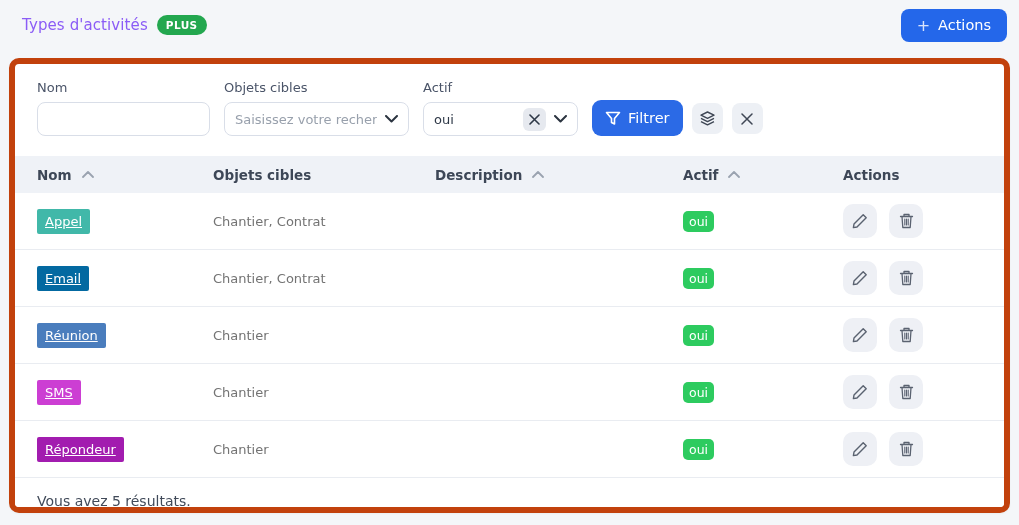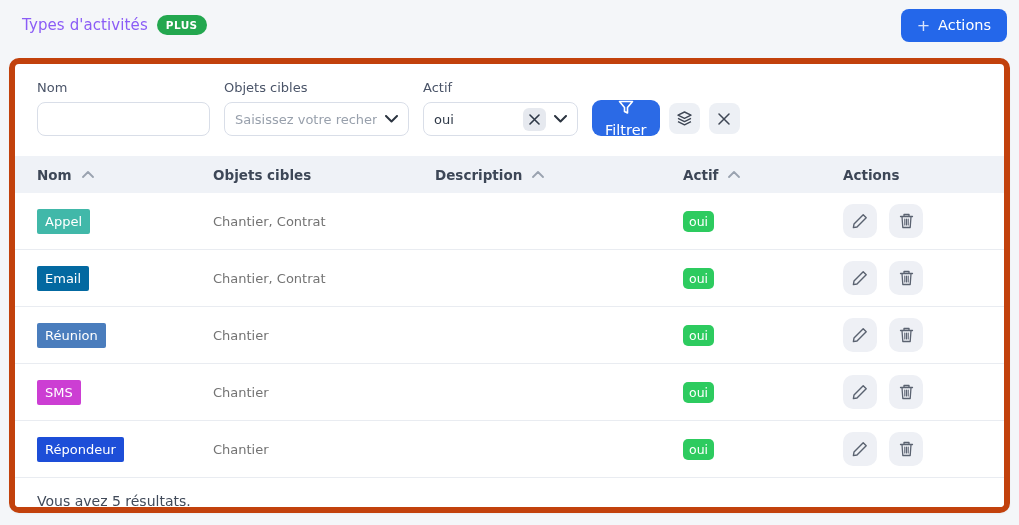--- a/index.html
+++ b/index.html
@@ -54,21 +54,21 @@
   .clear-chip {
     width:23px; height:23px; border-radius:6px; background:#e6e9ef;
     display:flex; align-items:center; justify-content:center; cursor:pointer;
     color:#2e3847; font-size:15px; border:none; font-family:inherit;
   }
   .chev { flex:none; display:flex; }
   .filter-actions { display:flex; align-items:flex-end; gap:9px; padding-bottom:0; }
   .filter-btn {
     background:#2b6ae6; color:#fff; border:none; border-radius:9px;
     height:36px; padding:0 13px; font-size:14.5px; cursor:pointer;
-    display:flex; align-items:center; gap:7px; font-family:inherit;flex-direction:column;
+    display:flex; align-items:center; gap:7px; font-family:inherit;
   }
   .tool-btn {
     width:31px; height:31px; border:none; border-radius:8px; background:#edf0f5;
     display:flex; align-items:center; justify-content:center; cursor:pointer;
     color:#3f4755; font-size:15px; margin-bottom:2px; font-family:inherit;
   }
   
   .grid-row {
     display:grid;
     grid-template-columns:176px 222px 248px 160px 1fr;
@@ -77,20 +77,21 @@
   .thead {
     background:#eff2f7; height:37px; font-size:13.5px; font-weight:bold;
     color:#3d4757;
   }
   .th { display:flex; align-items:center; gap:10px; }
   .sort-ic { color:#9aa3b0; display:flex; }
   .trow { height:57px; border-bottom:1px solid #e9ecf1; background:#fff; }
   .name-badge {
     display:inline-block; color:#fff; font-size:13px; padding:5px 8px;
     border-radius:2px;
+    text-decoration:underline;
   }
   .muted { font-size:13px; color:#737373; }
   .oui-badge {
     display:inline-block; background:#2dcb5f; color:#fff; font-size:12.5px;
     padding:3px 6px; border-radius:5px;
   }
   .actions-cell { display:flex; gap:12px; }
   .action-btn {
     width:34px; height:34px; border:none; border-radius:10px; background:#eef0f5;
     display:flex; align-items:center; justify-content:center; cursor:pointer;
@@ -282,21 +283,21 @@
         <button class="action-btn">
           <svg width="15" height="16" viewBox="0 0 15 16">
             <path d="M1.5 3.5h12M5 3V1.5h5V3M3 3.5l.8 11h7.4l.8-11" fill="none" stroke="#5a6270" stroke-width="1.3" stroke-linejoin="round" stroke-linecap="round"></path>
             <path d="M5.8 6v6M7.5 6v6M9.2 6v6" stroke="#5a6270" stroke-width="1.1" stroke-linecap="round"></path>
           </svg>
         </button>
       </div>
     </div>
 
     <div class="grid-row trow">
-      <div><span class="name-badge" style="background-color: #1d4ed8;">Répondeur</span></div>
+      <div><span class="name-badge" style="background-color: #a21caf;">Répondeur</span></div>
       <div class="muted">Chantier</div>
       <div class="muted"></div>
       <div><span class="oui-badge">oui</span></div>
       <div class="actions-cell">
         <button class="action-btn">
           <svg width="16" height="16" viewBox="0 0 16 16">
               <path d="M11.2 1.8l3 3L5 14l-3.6.6L2 11z" fill="none" stroke="#5a6270" stroke-width="1.4" stroke-linejoin="round"></path>
             </svg>
         </button>
         <button class="action-btn">

